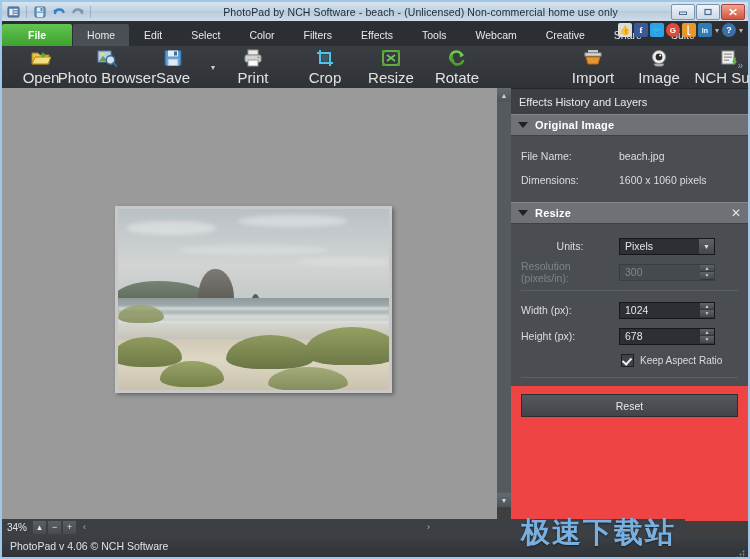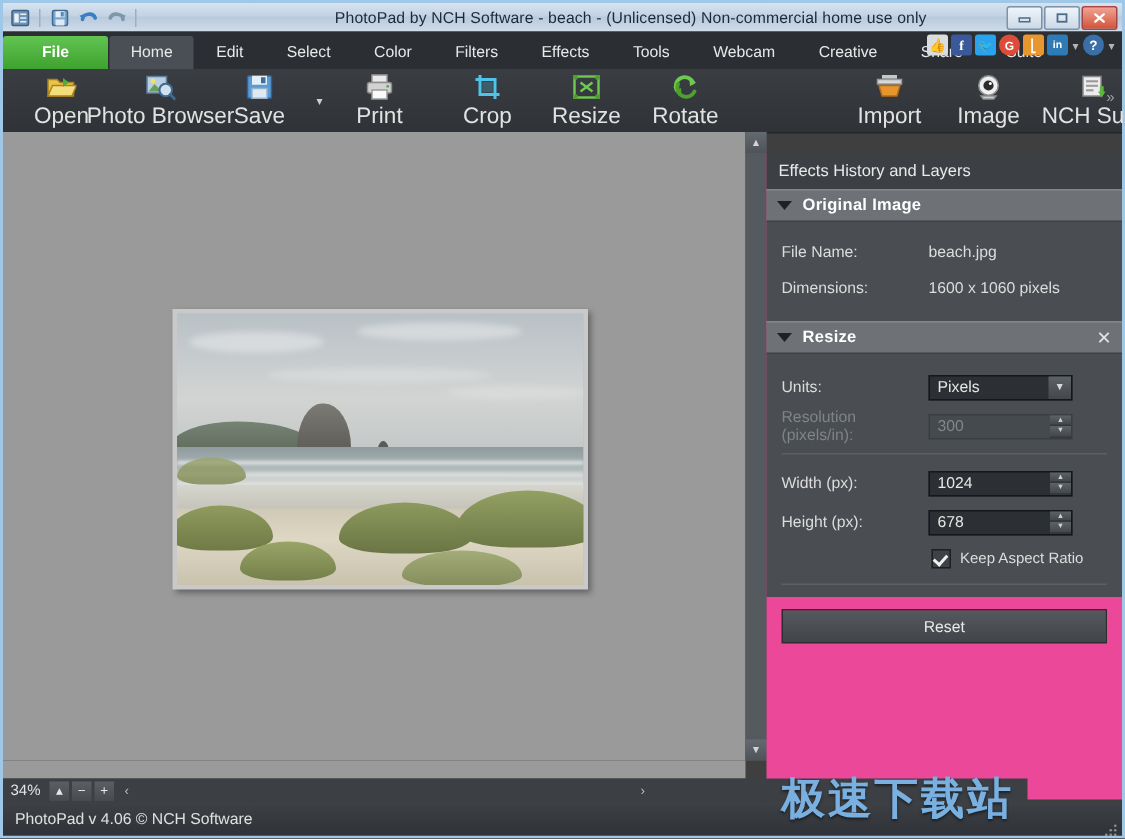--- a/index.html
+++ b/index.html
@@ -84,21 +84,21 @@
     background:linear-gradient(to bottom,#cfc9b6 0%,#ddd7c4 40%,#c9c2ad 100%);}
   .grass{position:absolute;border-radius:50% 50% 40% 40% / 70% 70% 30% 30%;}
 
   
   .vscroll{position:absolute;left:495px;top:86px;width:14px;height:419px;background:#555a5f;}
   .hscroll{position:absolute;left:0;top:505px;width:495px;height:12px;background:#9a9a9a;}
   .sb-arrow{width:14px;height:14px;background:linear-gradient(to bottom,#636a70,#4e5358);
     display:flex;align-items:center;justify-content:center;color:#d4d4d4;font-size:7px;}
 
   
-  .rpanel{position:absolute;left:509px;top:100px;width:237px;height:431px;background:#ec4899;}
+  .rpanel{position:absolute;left:509px;top:88px;width:237px;height:431px;background:#ef4444;}
   .panel-title{height:24px;line-height:24px;padding-left:8px;font-size:11px;color:#e9e9e9;
     background:#3c4045;}
   .sect-head{height:20px;display:flex;align-items:center;gap:7px;padding:0 7px;
     background:#6e7276;border-top:1px solid #83878a;border-bottom:1px solid #3d4145;}
   .sect-head .tri{width:0;height:0;border-left:5px solid transparent;border-right:5px solid transparent;
     border-top:6px solid #1f2225;}
   .sect-head .st{font-size:11px;color:#fff;font-weight:bold;letter-spacing:.2px;}
   .sect-head .xclose{margin-left:auto;color:#e2e2e2;font-size:12px;line-height:12px;}
   .sect-body{background:#4a4e52;padding:7px 10px 8px 10px;}
   .row{display:flex;align-items:center;height:24px;}
@@ -420,21 +420,21 @@
         <span class="val">1600 x 1060 pixels</span>
       </div>
     </div>
 
     <div class="sect-head">
       <span class="tri"></span>
       <span class="st">Resize</span>
       <span class="xclose">✕</span>
     </div>
     <div class="sect-body" style="padding-top:9px;">
-      <div class="row" style="height:26px;">
+      <div class="row" style="height:26px;text-align:center;">
         <span class="lab">Units:</span>
         <span class="field">
           <span class="ftext">Pixels</span>
           <span class="ddbtn">▼</span>
         </span>
       </div>
       <div class="row" style="height:26px;">
         <span class="lab dim">Resolution (pixels/in):</span>
         <span class="field dimmed">
           <span class="ftext">300</span>

